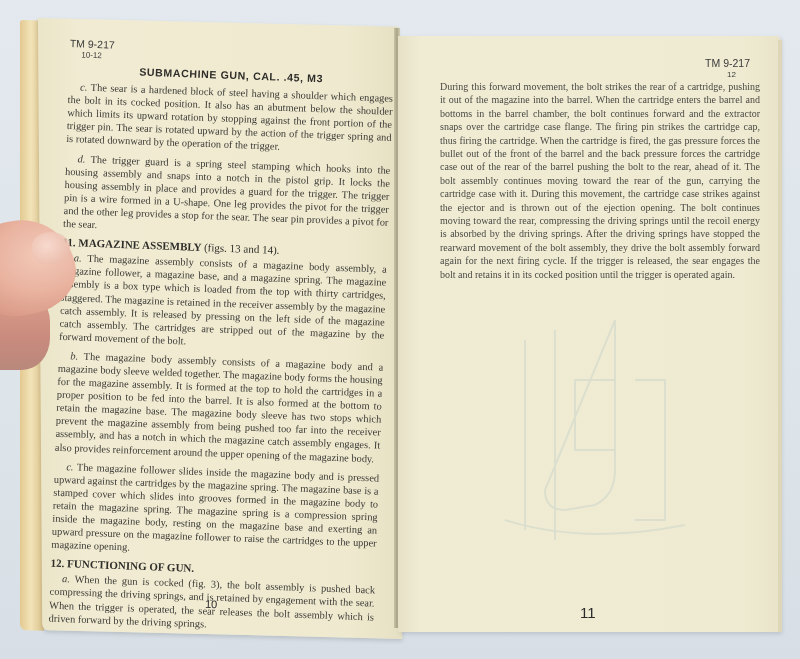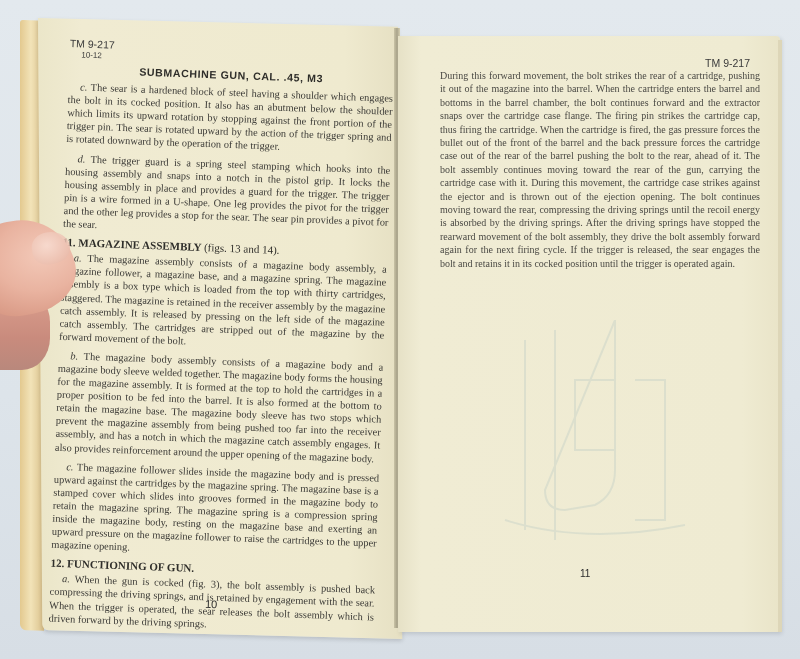--- a/index.html
+++ b/index.html
@@ -102,21 +102,21 @@
       color: #2f2e2a;
     }
     .section-title .ref { font-weight: normal; font-variant: normal; }
     .page-number {
       font-family: "Liberation Sans", "DejaVu Sans", sans-serif;
       font-size: 11px;
       text-align: center;
       color: #2b2b2b;
     }
     .pn-left { position: absolute; left: 205px; top: 598px; transform: rotate(1.5deg); }
-    .pn-right { position: absolute; left: 580px; top: 568px; font-size: 10px; }
+    .pn-right { position: absolute; left: 580px; top: 604px; font-size: 15px; }
     
     .ghost {
       position: absolute;
       left: 485px; top: 320px;
       width: 230px; height: 230px;
       opacity: 0.35;
     }
     
     .hand {
       position: absolute;
@@ -200,20 +200,21 @@
     <p>
       <span class="lead">a.</span>
       <span>When the gun is cocked (fig. 3), the bolt assembly is pushed back compressing the driving springs, and is retained by engagement with the sear. When the trigger is operated, the sear releases the bolt assembly which is driven forward by the driving springs.</span>
     </p>
   </div>
   <div class="page-number pn-left">10</div>
 
   <div class="content-right">
     <div class="tm tm-right">
       <span>TM 9-217</span>
+      <span class="sub">12</span>
     </div>
     <p>During this forward movement, the bolt strikes the rear of a cartridge, pushing it out of the magazine into the barrel. When the cartridge enters the barrel and bottoms in the barrel chamber, the bolt continues forward and the extractor snaps over the cartridge case flange. The firing pin strikes the cartridge cap, thus firing the cartridge. When the cartridge is fired, the gas pressure forces the bullet out of the front of the barrel and the back pressure forces the cartridge case out of the rear of the barrel pushing the bolt to the rear, ahead of it. The bolt assembly continues moving toward the rear of the gun, carrying the cartridge case with it. During this movement, the cartridge case strikes against the ejector and is thrown out of the ejection opening. The bolt continues moving toward the rear, compressing the driving springs until the recoil energy is absorbed by the driving springs. After the driving springs have stopped the rearward movement of the bolt assembly, they drive the bolt assembly forward again for the next firing cycle. If the trigger is released, the sear engages the bolt and retains it in its cocked position until the trigger is operated again.</p>
   </div>
   <div class="page-number pn-right">11</div>
 
   <div class="palm"></div>
   <div class="hand"></div>
   <div class="thumbnail-nail"></div>
 </div>
 

